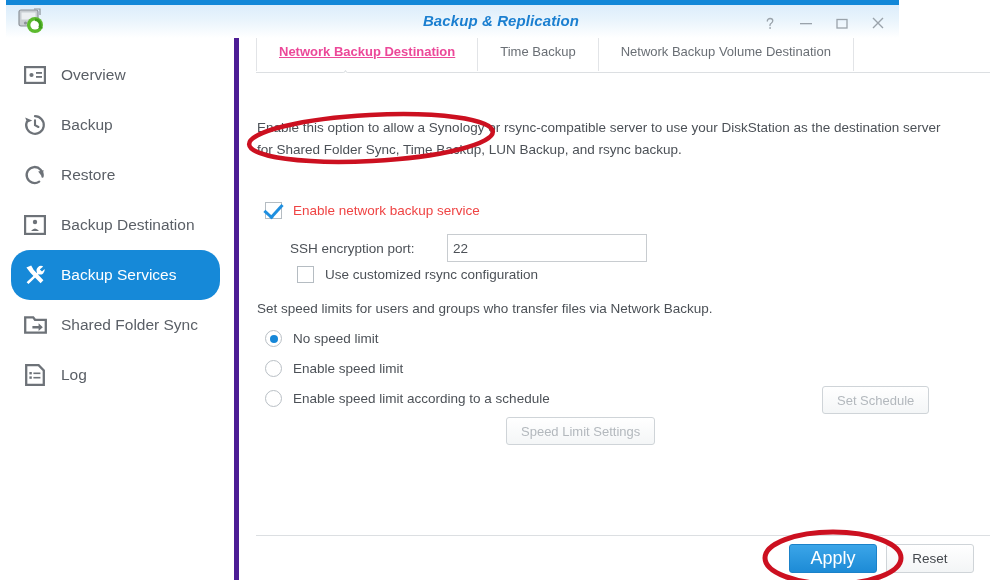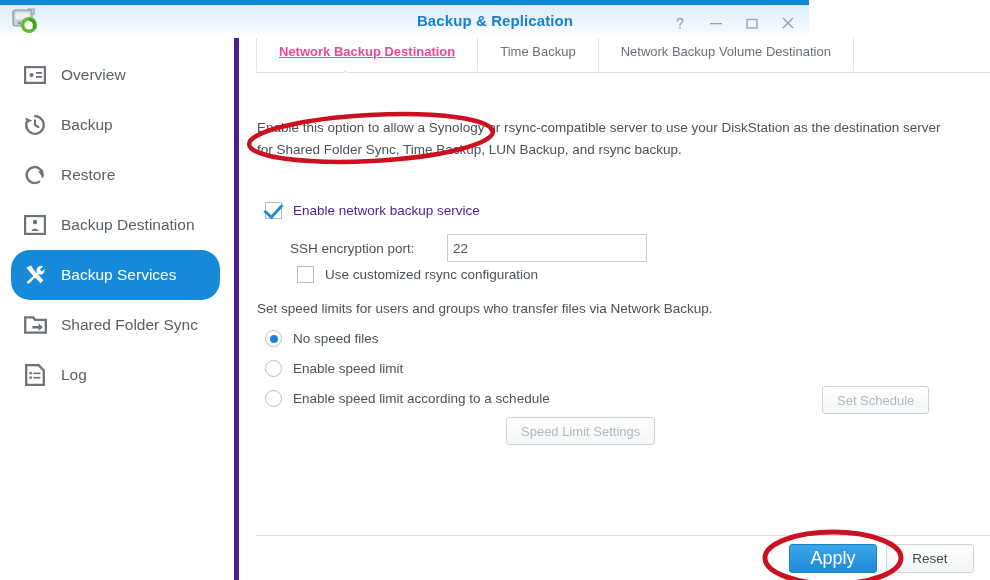--- a/index.html
+++ b/index.html
@@ -14,24 +14,25 @@
   }
   .window {
     position: relative;
     width: 990px; height: 580px;
     background: #ffffff;
     overflow: hidden;
   }
 
   
   .titlebar {
-    position: absolute; top: 0; left: 0;
-    width: 809px; height: 38px;
+    position: absolute; top: 0; left: 6px;
+    width: 893px; height: 38px;
     background: linear-gradient(to bottom, #dcedfb 0%, #e9f4fc 45%, #f7fbfe 80%, #ffffff 100%);
     border-top: 5px solid #1287d8;
+    font-style: italic;
   }
   .app-icon {
     position: absolute; left: 10px; top: 2px;
     width: 30px; height: 28px;
   }
   .title-text {
     position: absolute; left: 0; top: 7px;
     width: 990px; text-align: center;
     font-size: 15px; font-weight: bold;
     color: #1b7fd0;
@@ -153,21 +154,21 @@
     flex: 0 0 17px;
   }
   .cb.checked::after {
     content: "";
     position: absolute; left: 2px; top: -3px;
     width: 8px; height: 15px;
     border: solid #1e8fe0;
     border-width: 0 3.4px 3.4px 0;
     transform: rotate(42deg);
   }
-  .row-check .lbl { margin-left: 11px; font-size: 13.5px; color: #4c1d95; }
+  .row-check .lbl { margin-left: 11px; font-size: 13.5px; color: #ef4444; }
 
   .row-port {
     position: absolute; left: 25px; top: 162px;
     display: flex; align-items: center;
   }
   .port-label { width: 182px; font-size: 13.5px; color: #4c5157; padding-left: 25px; }
   .port-input {
     width: 200px; height: 28px;
     border: 1px solid #c8ccd0;
     background: #fff;
@@ -411,21 +412,21 @@
 
       <div class="row-rsync">
         <span class="cb"></span>
         <span class="lbl">Use customized rsync configuration</span>
       </div>
 
       <div class="speed-desc">Set speed limits for users and groups who transfer files via Network Backup.</div>
 
       <div class="radio-row" style="top:258px">
         <span class="rb on"></span>
-        <span class="lbl">No speed files</span>
+        <span class="lbl">No speed limit</span>
       </div>
 
       <div class="radio-row" style="top:288px">
         <span class="rb"></span>
         <span class="lbl">Enable speed limit</span>
       </div>
 
       <div class="radio-row" style="top:318px">
         <span class="rb"></span>
         <span class="lbl">Enable speed limit according to a schedule</span>

